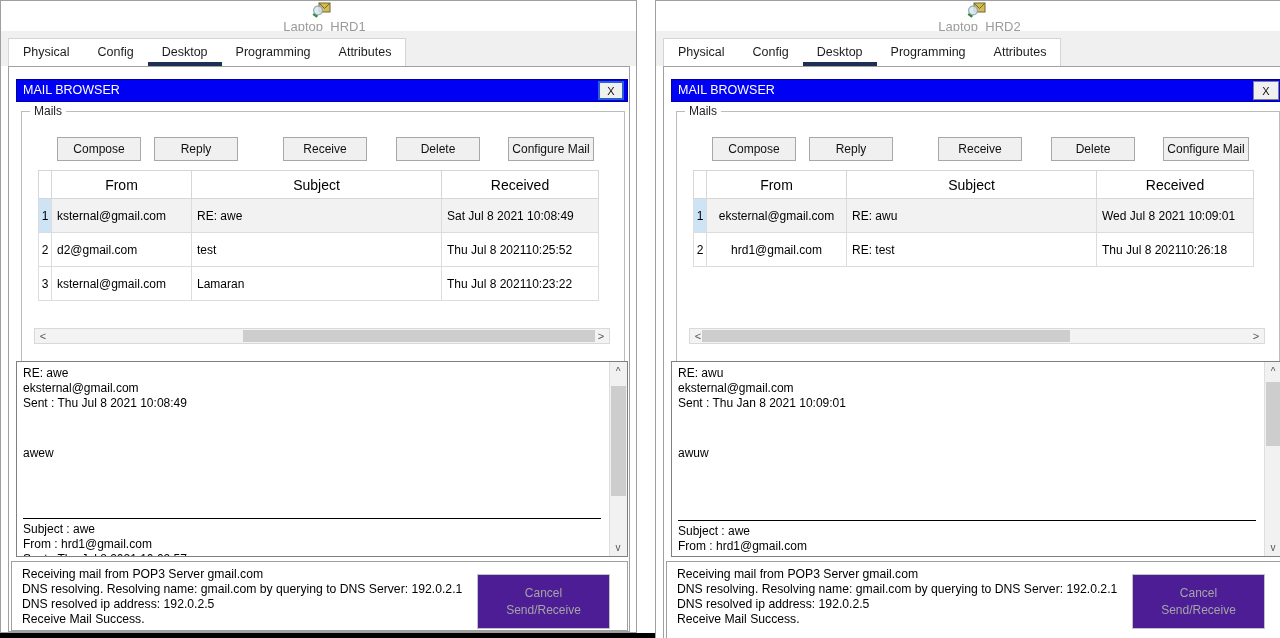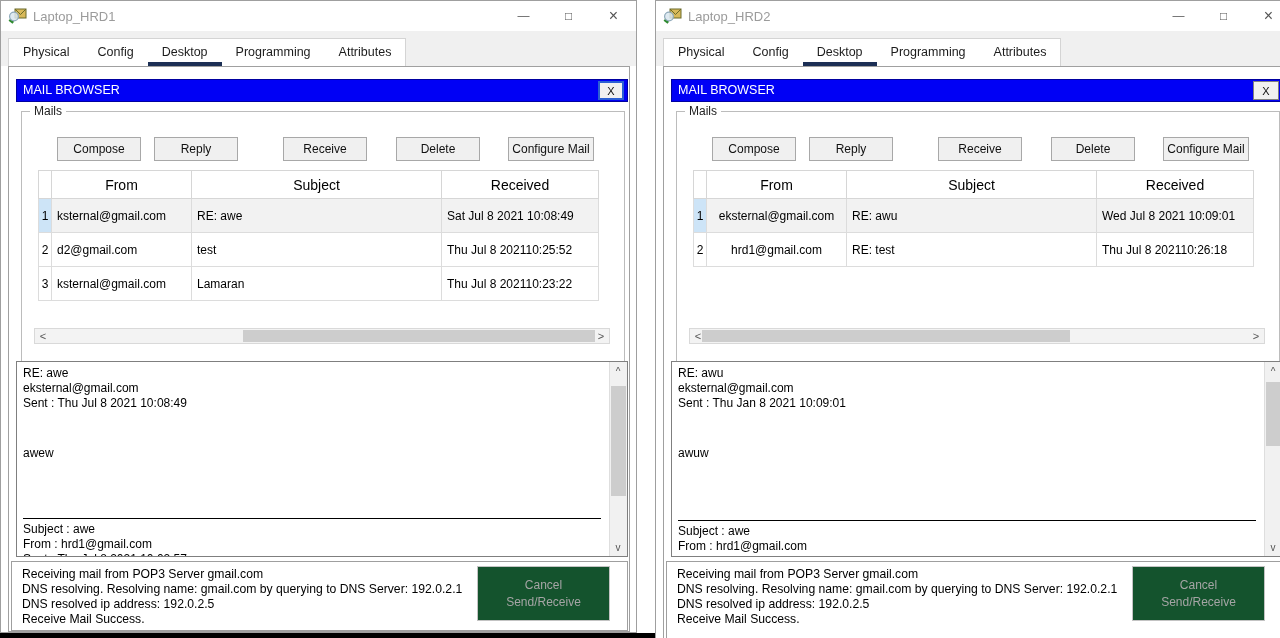--- a/index.html
+++ b/index.html
@@ -6,21 +6,21 @@
   body{width:1280px;height:638px;overflow:hidden;position:relative;background:#fff;
        font-family:"Liberation Sans",sans-serif;font-size:12px;color:#000;}
   .bottomstrip{position:absolute;left:0;top:633px;width:656px;height:5px;background:#000;}
 
   .win{position:absolute;top:0;width:637px;background:#fff;border:1px solid #9f9f9f;box-sizing:border-box;}
   .w-left{left:0;height:633px;}
   .w-right{left:655px;height:645px;}
 
   
   .titlebar{position:absolute;left:0;top:0;right:0;height:30px;display:flex;align-items:center;
-            padding-left:7px;border-bottom:1px solid #dcdcdc;background:#fff;}
+            padding-left:7px;border-bottom:1px solid #dcdcdc;background:#fff;flex-direction:column;}
   .pticon{display:inline-flex;width:20px;height:18px;}
   .title{color:#9b9b9b;font-size:13px;margin-left:5px;}
   .winctl{margin-left:auto;display:flex;height:30px;}
   .ctl{width:45px;height:30px;display:flex;align-items:center;justify-content:center;color:#666;cursor:default;}
   .ctl.min{font-size:12px;}
   .ctl.max{font-size:12px;color:#555;}
   .ctl.close{font-size:16px;color:#555;}
 
   
   .tabbar{position:absolute;left:0;top:30px;right:0;height:35px;background:#f0f0f0;display:flex;
@@ -86,21 +86,21 @@
   .varrow.u{top:1px;} .varrow.d{bottom:1px;}
   .vthumb{position:absolute;left:1px;width:15px;background:#cdcdcd;}
   .w-left .vthumb{top:24px;height:110px;}
   .w-right .vthumb{top:20px;height:64px;}
 
   
   .statusbox{position:absolute;left:10px;top:560px;width:617px;height:70px;border:1px solid #9f9f9f;
              box-sizing:border-box;background:#fff;}
   .w-right .statusbox{height:80px;}
   .statuslines{position:absolute;left:10px;top:5px;line-height:15px;font-size:12.2px;white-space:nowrap;}
-  .cancelbtn{position:absolute;right:17px;top:4px;width:133px;height:55px;background:#14532d;
+  .cancelbtn{position:absolute;right:17px;top:12px;width:133px;height:55px;background:#4c1d95;
              border:1px solid #c3c3c3;color:#a5a5a5;font-size:12px;line-height:17px;text-align:center;
              font-family:"Liberation Sans",sans-serif;}
 </style>
 </head>
 <body>
 
 <div class="bottomstrip"></div>
 
 <div class="win w-left">
   <div class="titlebar">

